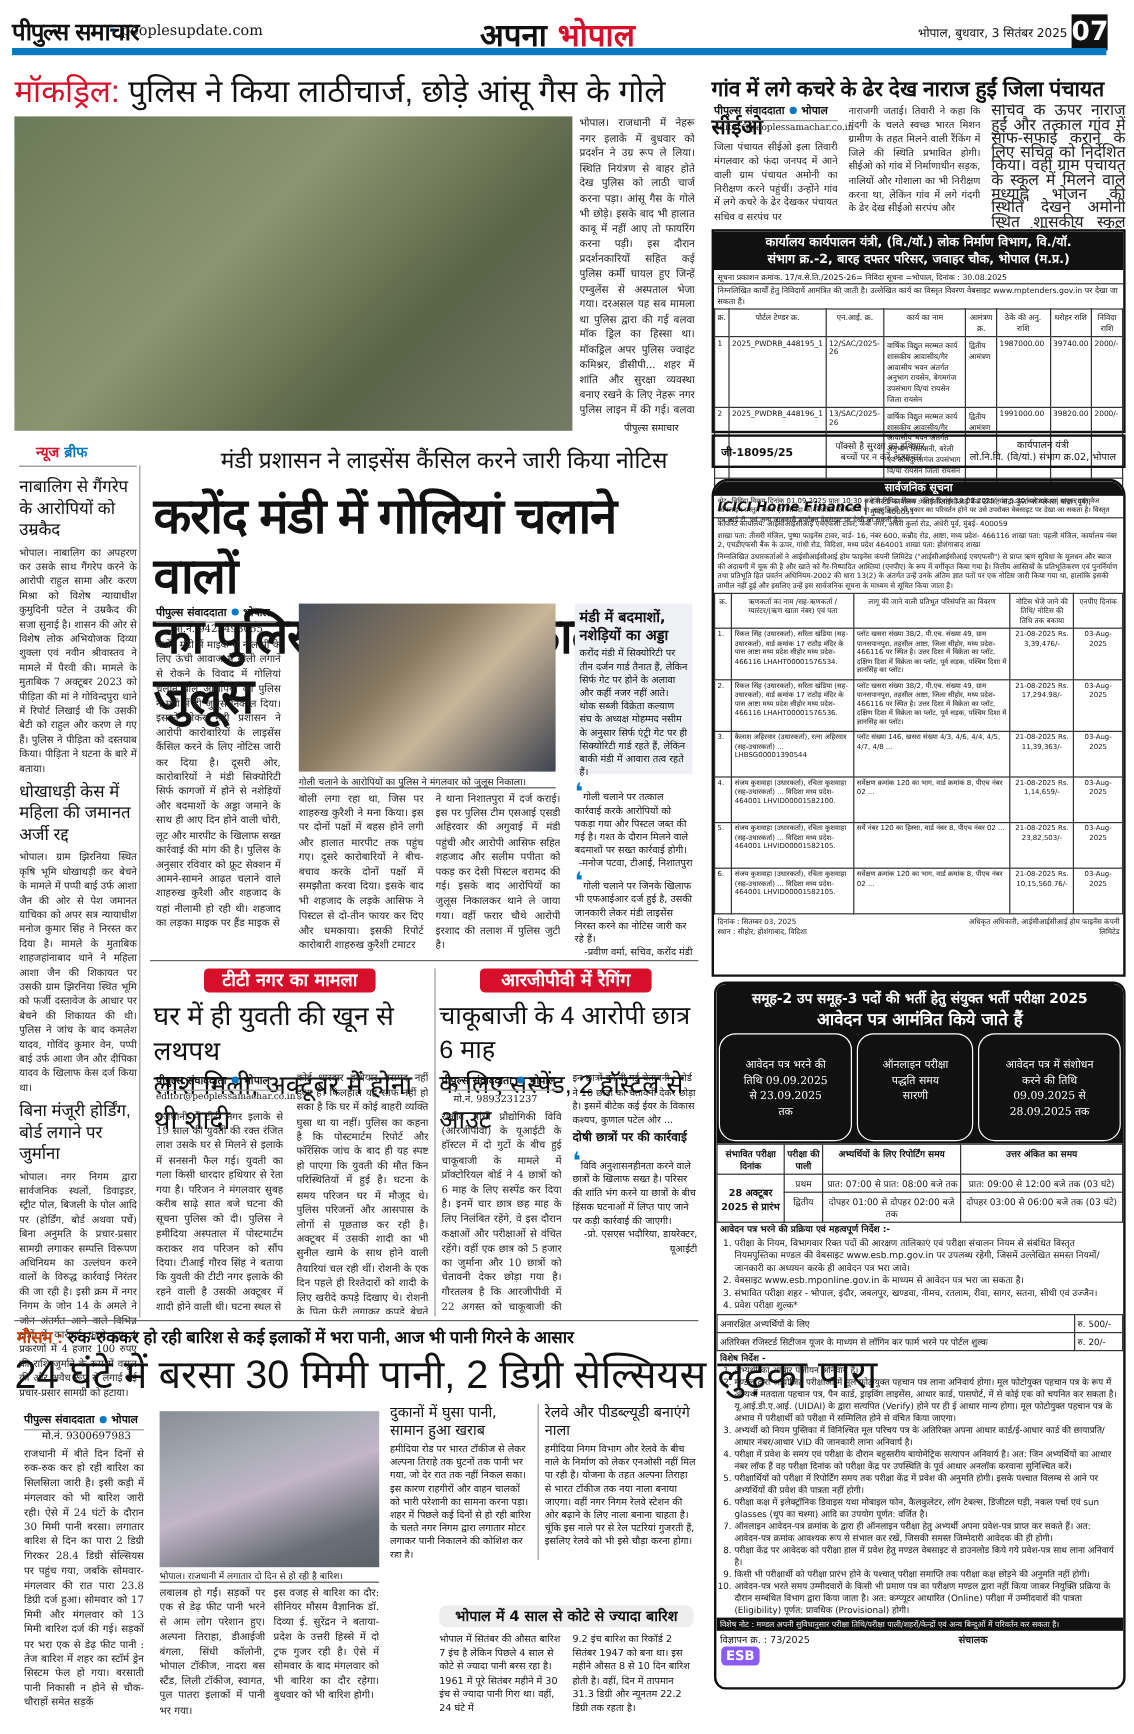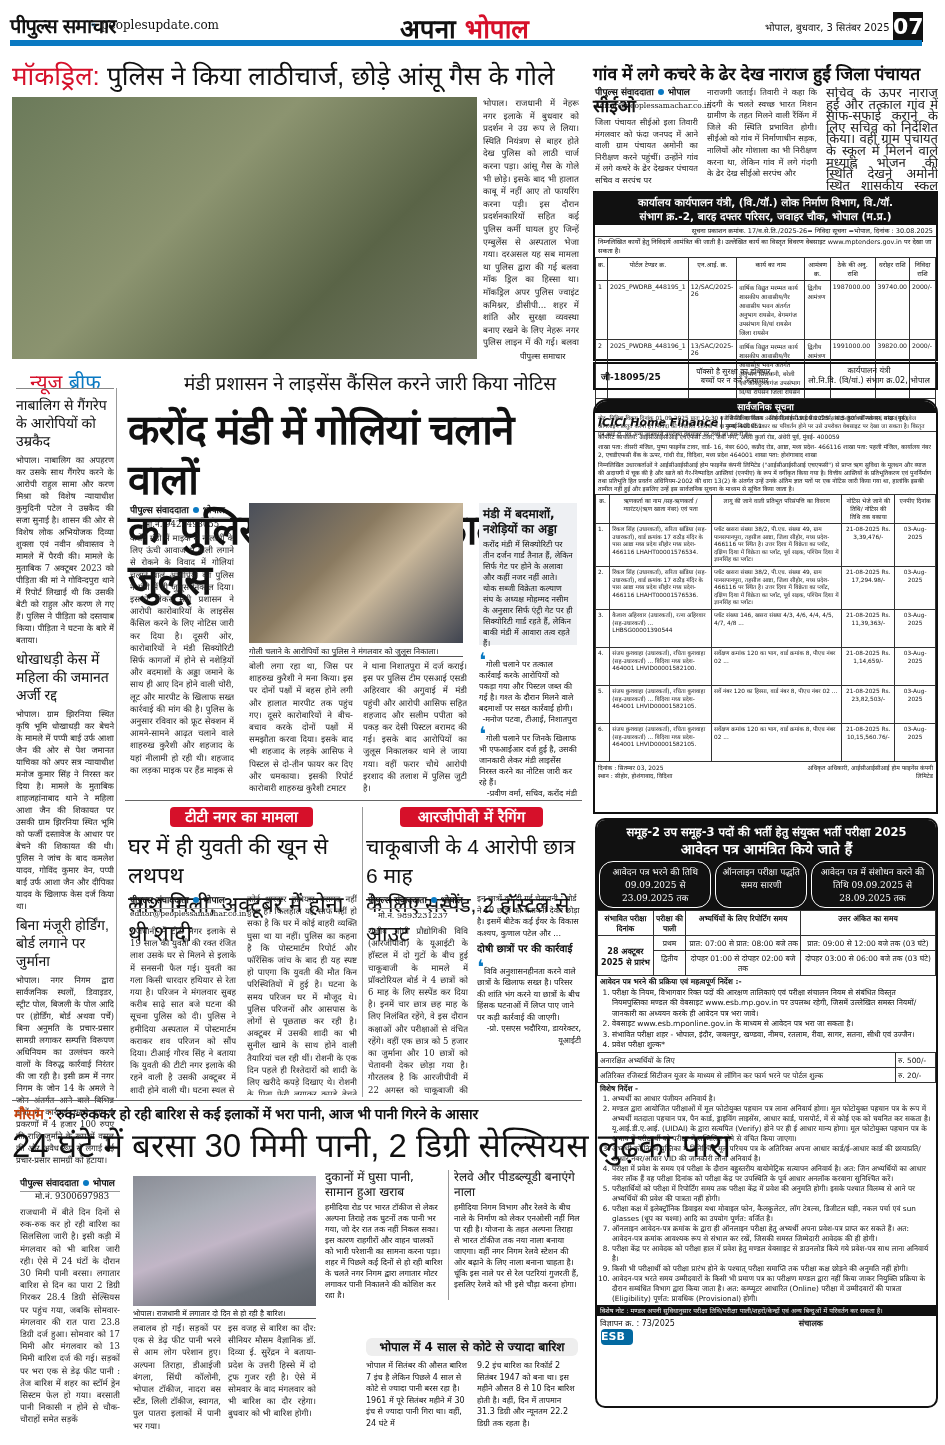--- a/index.html
+++ b/index.html
@@ -21,21 +21,21 @@
 .col{font-size:9.5px;line-height:13.5px;text-align:justify;color:#222;font-family:"DejaVu Serif",serif}
 .byline{font-size:9px;font-weight:bold;border-bottom:1px solid #999;padding-bottom:2px;display:flex;gap:4px;align-items:center}
 .dot{width:6px;height:6px;border-radius:50%;background:#0a79c2;display:inline-block}
 .vline{background:#555;width:1px}
 .hline{background:#555;height:1px}
 .tag{background:#d6102a;color:#fff;font-weight:bold;text-align:center;border-radius:4px;font-size:15px;line-height:20px}
 .boxblk{border:2px solid #111}
 table{border-collapse:collapse;width:100%}
 td,th{border:1px solid #333;font-size:7.5px;padding:2px;vertical-align:top;font-weight:normal}
 .bold{font-weight:bold}
-.pill{border:1px solid #fff;border-radius:14px;color:#fff;text-align:center;font-size:9px;padding:3px;background:#111;font-family:"DejaVu Serif",serif}
+.pill{border:1px solid #fff;border-radius:14px;color:#fff;text-align:center;font-size:9px;padding:18px;background:#111;font-family:"DejaVu Serif",serif}
 .quote{font-size:20px;color:#0a79c2;font-weight:bold;line-height:16px}
 </style>
 </head>
 <body>
 
 <div class="abs mast">
   <div class="abs logo">पीपुल्स समाचार</div>
   <div class="abs site"><span style="color:#0a79c2">◦ </span><span>peoplesupdate.com</span></div>
   <div class="abs sec"><span>अपना</span> <span class="red">भोपाल</span></div>
   <div class="abs date">भोपाल, बुधवार, 3 सितंबर 2025</div>
@@ -57,21 +57,21 @@
 <div class="abs" style="left:595px;top:101px;font-size:7.5px;font-family:'DejaVu Serif',serif">editor@peoplessamachar.co.in</div>
 <div class="abs col" style="left:595px;top:117px;width:103px;height:73px;overflow:hidden;font-size:8.2px;line-height:11.6px">जिला पंचायत सीईओ इला तिवारी मंगलवार को फंदा जनपद में आने वाली ग्राम पंचायत अमोनी का निरीक्षण करने पहुंचीं। उन्होंने गांव में लगे कचरे के ढेर देखकर पंचायत सचिव व सरपंच पर</div>
 <div class="abs col" style="left:707px;top:87px;width:110px;height:103px;overflow:hidden;font-size:8.2px;line-height:11.6px">नाराजगी जताई। तिवारी ने कहा कि गंदगी के चलते स्वच्छ भारत मिशन ग्रामीण के तहत मिलने वाली रैंकिंग में जिले की स्थिति प्रभावित होगी। सीईओ को गांव में निर्माणाधीन सड़क, नालियों और गोशाला का भी निरीक्षण करना था, लेकिन गांव में लगे गंदगी के ढेर देख सीईओ सरपंच और</div>
 <div class="abs col" style="left:826px;top:87px;width:112px;height:103px;overflow:hidden;font-size:13px;line-height:11.6px">सचिव के ऊपर नाराज हुईं और तत्काल गांव में साफ-सफाई कराने के लिए सचिव को निर्देशित किया। वहीं ग्राम पंचायत के स्कूल में मिलने वाले मध्याह्न भोजन की स्थिति देखने अमोनी स्थित शासकीय स्कूल भी पहुंचीं। भोजन की गुणवत्ता के बारे में जानकारी ली।</div>
 
 <div class="abs boxblk" style="left:593px;top:191px;width:345px;height:170px">
   <div style="background:#111;color:#fff;text-align:center;font-weight:bold;font-size:10.5px;line-height:14px;padding:2px 0">
       <div>कार्यालय कार्यपालन यंत्री, (वि./यॉ.) लोक निर्माण विभाग, वि./यॉ.</div>
       <div>संभाग क्र.-2, बारह दफ्तर परिसर, जवाहर चौक, भोपाल (म.प्र.)</div>
     </div>
-  <div style="display:flex;justify-content:flex-end;font-size:6.5px;padding:1px 3px;border-bottom:1px solid #333">
+  <div style="display:flex;justify-content:flex-start;font-size:6.5px;padding:1px 3px;border-bottom:1px solid #333">
       <span>सूचना प्रकाशन क्रमांक. 17/व.से.ति./2025-26</span>
       <span>= निविदा सूचना =</span>
       <span>भोपाल, दिनांक : 30.08.2025</span>
     </div>
   <div style="font-size:6.5px;padding:1px 3px;line-height:9px">निम्नलिखित कार्यों हेतु निविदायें आमंत्रित की जाती है। उल्लेखित कार्य का विस्तृत विवरण वेबसाइट www.mptenders.gov.in पर देखा जा सकता है।</div>
   <table>
     <tbody>
         <tr id="tender-head">
           <th style="font-size: 6.5px;">क्र.</th>
           <th style="font-size: 6.5px;">पोर्टल टेण्डर क्र.</th>
@@ -115,21 +115,21 @@
   </tbody>
     </table>
   <div style="font-size:5.8px;line-height:8px;padding:1px 3px;height:25px;overflow:hidden">नोट- निविदा विक्रय दिनांक 01.09.2025 प्रातः 10:30 बजे से निविदा विक्रय अंतिम दिनांक 19.09.2025 सांय 5:30 बजे तक एवं समस्त दस्तावेज ऑनलाइन प्रस्तुत करना है। निविदा की निर्धारित तिथियों में या अन्य किसी भी प्रकार का परिवर्तन होने पर उसे उपरोक्त वेबसाइट पर देखा जा सकता है। विस्तृत एन.आई.टी. एवं अन्य जानकारी उपरोक्त वेबसाइट पर देखी जा सकती है।</div>
 </div>
 <div class="abs" style="left:593px;top:362px;width:345px;height:28px;border:2px solid #111;display:flex;align-items:center;justify-content:space-between;padding:0 6px;font-size:9px">
   <span style="font-weight:bold">जी-18095/25</span>
   <span style="text-align:center;font-size:7.5px;line-height:9px"><span>पॉक्सो है सुरक्षा का हथियार,</span><br><span>बच्चों पर न करें अत्याचार</span></span>
   <span style="text-align:center;font-size:8px;line-height:10px"><span>कार्यपालन यंत्री</span><br><span>लो.नि.वि. (वि/यां.) संभाग क्र.02, भोपाल</span></span>
 </div>
 
-<div class="abs" style="left:30px;top:368px;font-size:20px;font-weight:normal"><span style="color:#d6102a">न्यूज</span> <span style="color:#0a79c2">ब्रीफ</span></div>
+<div class="abs" style="left:30px;top:368px;font-size:12px;font-weight:bold"><span style="color:#d6102a">न्यूज</span> <span style="color:#0a79c2">ब्रीफ</span></div>
 <div class="abs hline" style="left:16px;top:388px;width:98px;background:#888"></div>
 <div class="abs vline" style="left:116px;top:388px;height:710px;background:#999"></div>
 <div id="brief-list" class="abs" style="left:16px;top:392px;width:98px">
     <div>
       <div style="font-size: 14px; line-height: 18px; font-family: &quot;Liberation Sans&quot;, sans-serif; margin: 4px 0px;">नाबालिग से गैंगरेप के आरोपियों को उम्रकैद</div>
       <div class="col" style="font-size: 8.3px; line-height: 12px; text-align: justify; font-family: &quot;DejaVu Serif&quot;, serif;">भोपाल। नाबालिग का अपहरण कर उसके साथ गैंगरेप करने के आरोपी राहुल सामा और करण मिश्रा को विशेष न्यायाधीश कुमुदिनी पटेल ने उम्रकैद की सजा सुनाई है। शासन की ओर से विशेष लोक अभियोजक दिव्या शुक्ला एवं नवीन श्रीवास्तव ने मामले में पैरवी की। मामले के मुताबिक 7 अक्टूबर 2023 को पीड़िता की मां ने गोविन्दपुरा थाने में रिपोर्ट लिखाई थी कि उसकी बेटी को राहुल और करण ले गए हैं। पुलिस ने पीड़िता को दस्तयाब किया। पीड़िता ने घटना के बारे में बताया।</div>
     </div>
     <div>
       <div style="font-size: 14px; line-height: 18px; font-family: &quot;Liberation Sans&quot;, sans-serif; margin: 4px 0px;">धोखाधड़ी केस में महिला की जमानत अर्जी रद्द</div>
       <div class="col" style="font-size: 8.3px; line-height: 12px; text-align: justify; font-family: &quot;DejaVu Serif&quot;, serif;">भोपाल। ग्राम झिरनिया स्थित कृषि भूमि धोखाधड़ी कर बेचने के मामले में पप्पी बाई उर्फ आशा जैन की ओर से पेश जमानत याचिका को अपर सत्र न्यायाधीश मनोज कुमार सिंह ने निरस्त कर दिया है। मामले के मुताबिक शाहजहांनाबाद थाने ने महिला आशा जैन की शिकायत पर उसकी ग्राम झिरनिया स्थित भूमि को फर्जी दस्तावेज के आधार पर बेचने की शिकायत की थी। पुलिस ने जांच के बाद कमलेश यादव, गोविंद कुमार वेन, पप्पी बाई उर्फ आशा जैन और दीपिका यादव के खिलाफ केस दर्ज किया था।</div>
@@ -382,16 +382,16 @@
         <li>किसी भी परीक्षार्थी को परीक्षा प्रारंभ होने के पश्चात् परीक्षा समाप्ति तक परीक्षा कक्ष छोड़ने की अनुमति नहीं होगी।</li>
         <li>आवेदन-पत्र भरते समय उम्मीदवारों के किसी भी प्रमाण पत्र का परीक्षण मण्डल द्वारा नहीं किया जाकर नियुक्ति प्रक्रिया के दौरान सम्बंधित विभाग द्वारा किया जाता है। अत: कम्प्यूटर आधारित (Online) परीक्षा में उम्मीदवारों की पात्रता (Eligibility) पूर्णत: प्रावधिक (Provisional) होगी।</li>
       </ol>
   </div>
   <div style="background:#111;color:#fff;font-size:6.5px;padding:1px 3px;white-space:nowrap;overflow:hidden">विशेष नोट : मण्डल अपनी सुविधानुसार परीक्षा तिथि/परीक्षा पाली/शहरों/केन्द्रों एवं अन्य बिन्दुओं में परिवर्तन कर सकता है।</div>
   <div style="display:flex;justify-content:space-between;font-size:8px;padding:1px 3px">
       <span>विज्ञापन क्र. : 73/2025</span>
       <span class="bold" style="margin-right:110px">संचालक</span>
     </div>
   <div style="display:flex;align-items:center;padding:0 4px">
-    <div style="width:32px;height:16px;background:#0369a1;color:#fff;font-weight:bold;font-size:11px;text-align:left;line-height:16px;border-radius:4px">ESB</div>
+    <div style="width:32px;height:16px;background:#8b5cf6;color:#fff;font-weight:bold;font-size:11px;text-align:center;line-height:16px;border-radius:4px">ESB</div>
   </div>
 
 </div>
 
 </body></html>

